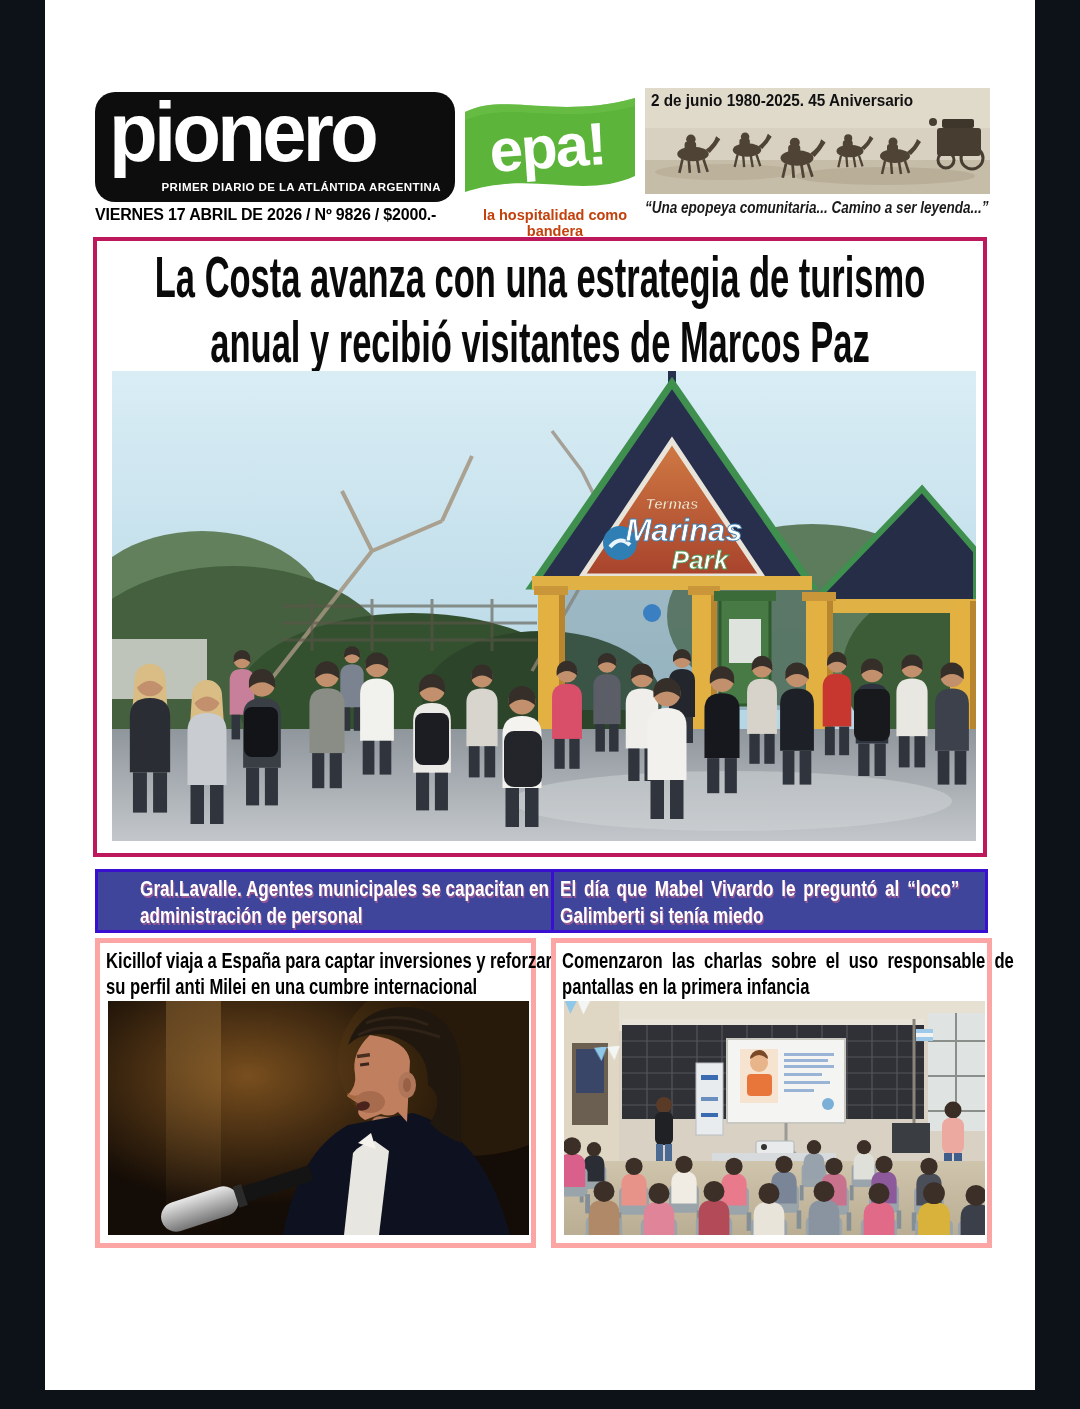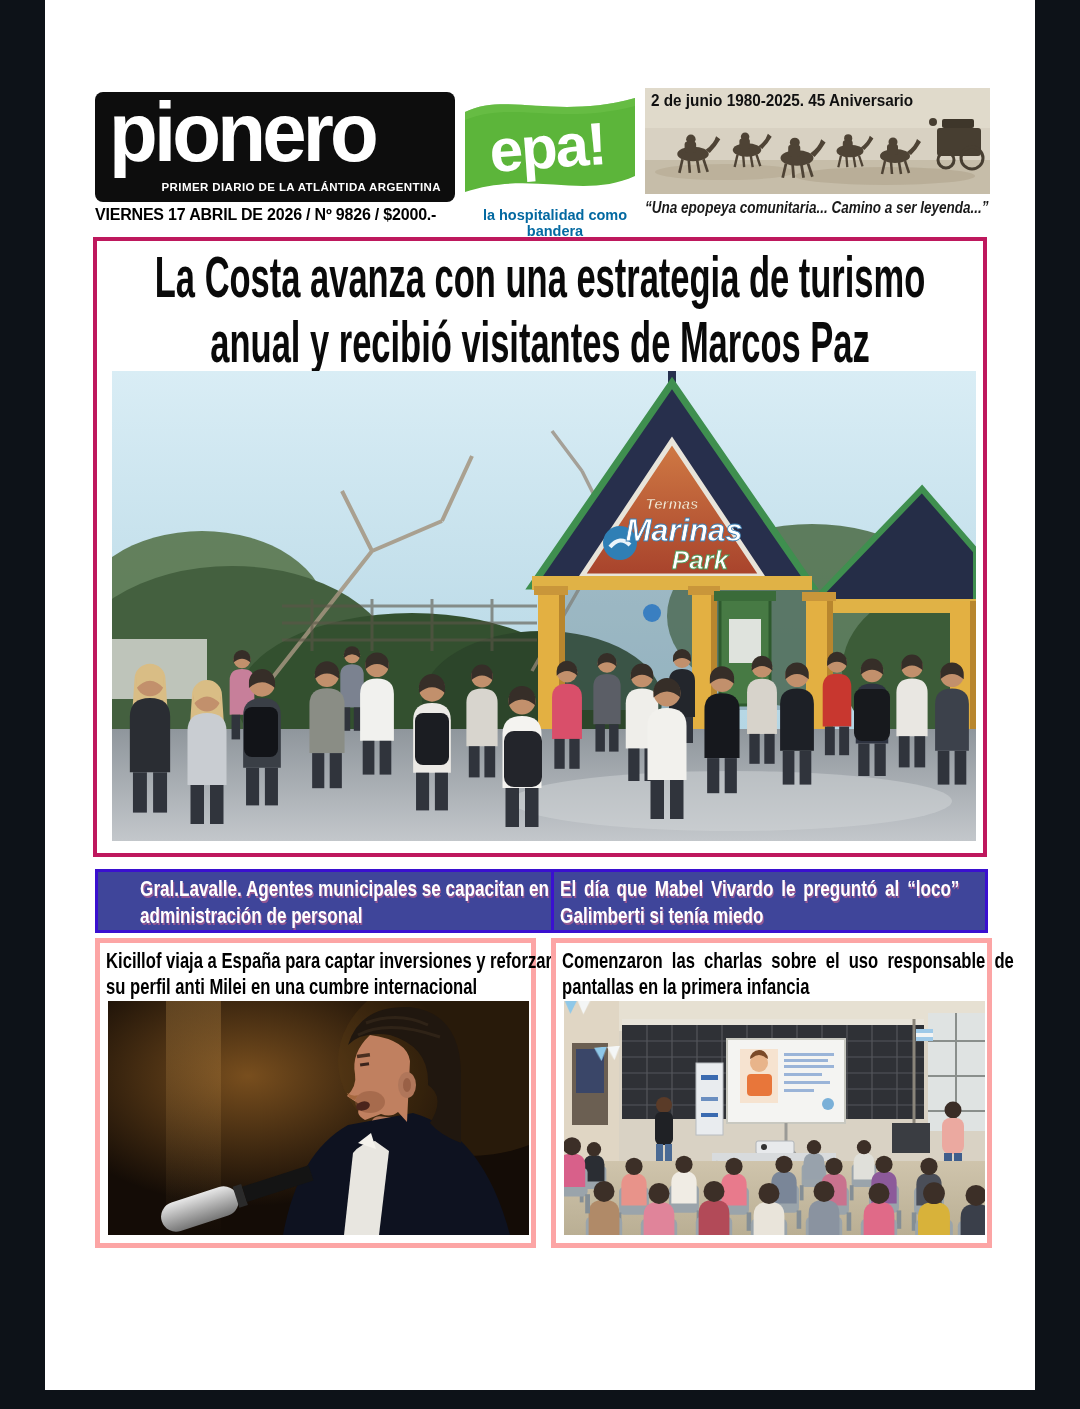--- a/index.html
+++ b/index.html
@@ -2,27 +2,27 @@
 <html><head>
 <meta charset="utf-8">
 <style>
   html,body{margin:0;padding:0;background:#0d1218;}
   .canvas{position:relative;width:1080px;height:1409px;background:#0d1218;overflow:hidden;
           font-family:"Liberation Sans",sans-serif;}
   .page{position:absolute;left:45px;top:0;width:990px;height:1390px;background:#ffffff;}
   .abs{position:absolute;}
   .cnd{font-weight:700;transform-origin:left top;white-space:nowrap;}
   
-  .logo-box{left:50px;top:92px;width:360px;height:110px;background:#0d0d0d;border-radius:8px;}
+  .logo-box{left:50px;top:92px;width:360px;height:110px;background:#0d0d0d;border-radius:20px;}
   .logo-word{left:14px;top:-8px;font-size:84px;font-weight:700;color:#fff;letter-spacing:-4px;
              transform:scaleX(.95);transform-origin:left top;}
   .logo-sub{right:14px;bottom:9px;font-size:11.5px;font-weight:700;color:#fff;letter-spacing:.4px;}
   .dateline{left:50px;top:206px;width:362px;font-size:16px;font-weight:700;color:#000;
             border-bottom:4px solid #000;padding-bottom:16px;letter-spacing:-.2px;}
-  .epa-tag{left:412px;top:207px;width:196px;text-align:center;font-size:14.5px;font-weight:700;color:#0369a1;}
+  .epa-tag{left:412px;top:207px;width:196px;text-align:center;font-size:14.5px;font-weight:700;color:#c2410c;}
   .ann{left:600px;top:88px;width:345px;height:134px;}
   .ann-title{left:6px;top:3px;font-size:17px;font-weight:700;color:#111;transform:scaleX(.9);transform-origin:left top;white-space:nowrap;}
   .ann-quote{left:0;top:110px;width:420px;font-size:16.5px;font-weight:700;font-style:italic;color:#1a1a1a;
              transform:scaleX(.82);transform-origin:left top;white-space:nowrap;}
   
   .lead-box{left:48px;top:237px;width:886px;height:612px;border:4px solid #be185d;background:#fff;}
   .lead-headline{left:50%;top:4px;width:1460px;margin-left:-730px;text-align:center;color:#0a0a0a;
                  font-size:57px;font-weight:700;line-height:1.14;transform:scaleX(.605);transform-origin:center top;}
   .lead-headline div{white-space:nowrap;}
   .lead-photo{left:15px;top:130px;width:864px;height:470px;}

